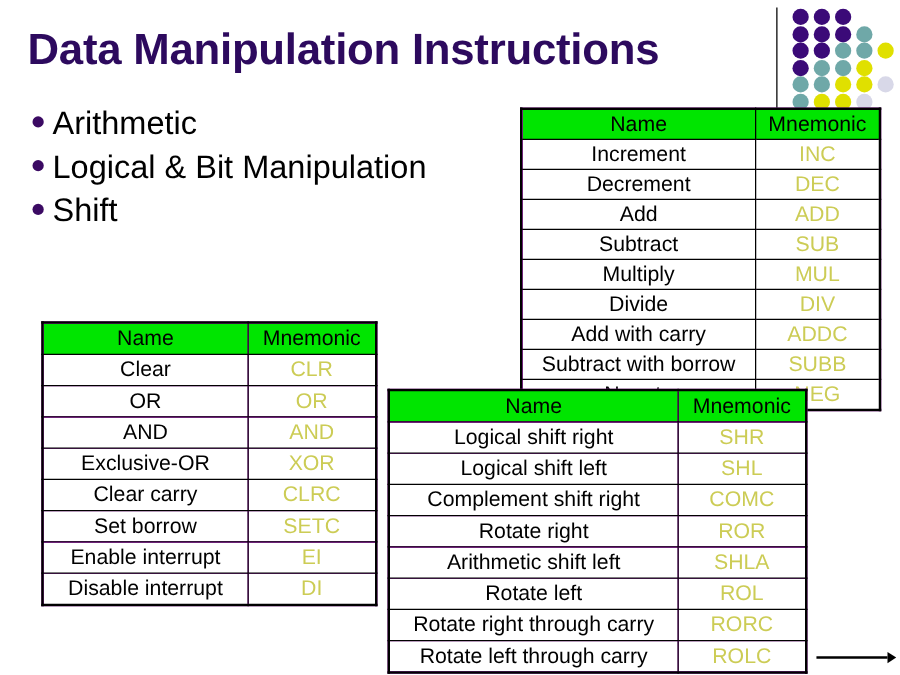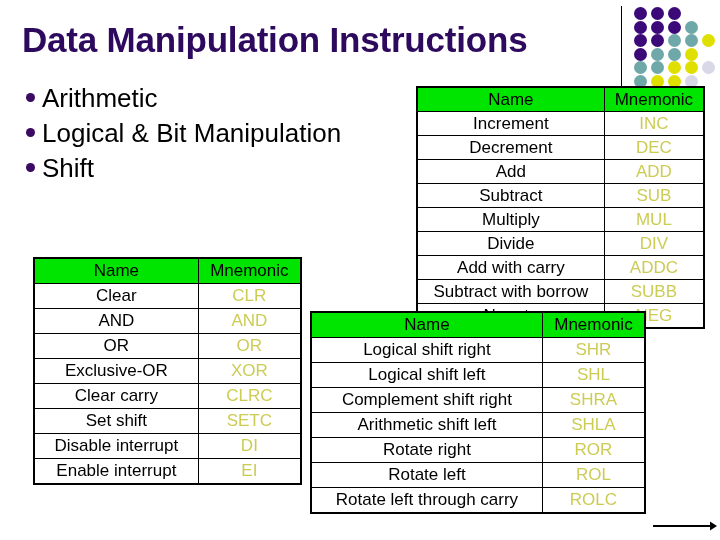--- a/index.html
+++ b/index.html
@@ -289,46 +289,46 @@
         <th>Name</th>
         <th>Mnemonic</th>
       </tr>
     </thead>
     <tbody>
         <tr>
           <td class="nm">Clear</td>
           <td class="mnem">CLR</td>
         </tr>
         <tr>
+          <td class="nm">OR</td>
+          <td class="mnem">OR</td>
+        </tr>
+        <tr>
           <td class="nm">AND</td>
           <td class="mnem">AND</td>
         </tr>
         <tr>
-          <td class="nm">OR</td>
-          <td class="mnem">OR</td>
-        </tr>
-        <tr>
           <td class="nm">Exclusive-OR</td>
           <td class="mnem">XOR</td>
         </tr>
         <tr>
           <td class="nm">Clear carry</td>
           <td class="mnem">CLRC</td>
         </tr>
         <tr>
-          <td class="nm">Set shift</td>
+          <td class="nm">Set borrow</td>
           <td class="mnem">SETC</td>
+        </tr>
+        <tr>
+          <td class="nm">Enable interrupt</td>
+          <td class="mnem">EI</td>
         </tr>
         <tr>
           <td class="nm">Disable interrupt</td>
           <td class="mnem">DI</td>
-        </tr>
-        <tr>
-          <td class="nm">Enable interrupt</td>
-          <td class="mnem">EI</td>
         </tr>
       </tbody>
   </table>
 
   <table class="tbl" id="tbl-shift">
     <colgroup>
         <col class="col-name">
         <col class="col-mnem">
       </colgroup>
     <thead>
@@ -341,33 +341,37 @@
         <tr>
           <td class="nm">Logical shift right</td>
           <td class="mnem">SHR</td>
         </tr>
         <tr>
           <td class="nm">Logical shift left</td>
           <td class="mnem">SHL</td>
         </tr>
         <tr>
           <td class="nm">Complement shift right</td>
-          <td class="mnem">SHRA</td>
+          <td class="mnem">COMC</td>
+        </tr>
+        <tr>
+          <td class="nm">Rotate right</td>
+          <td class="mnem">ROR</td>
         </tr>
         <tr>
           <td class="nm">Arithmetic shift left</td>
           <td class="mnem">SHLA</td>
         </tr>
         <tr>
-          <td class="nm">Rotate right</td>
-          <td class="mnem">ROR</td>
-        </tr>
-        <tr>
           <td class="nm">Rotate left</td>
           <td class="mnem">ROL</td>
+        </tr>
+        <tr>
+          <td class="nm">Rotate right through carry</td>
+          <td class="mnem">RORC</td>
         </tr>
         <tr>
           <td class="nm">Rotate left through carry</td>
           <td class="mnem">ROLC</td>
         </tr>
       </tbody>
   </table>
 
   <svg id="bottom-arrow" viewBox="0 0 64 12">
     <line x1="0" y1="6" x2="57" y2="6" stroke="#000000" stroke-width="2"></line>

